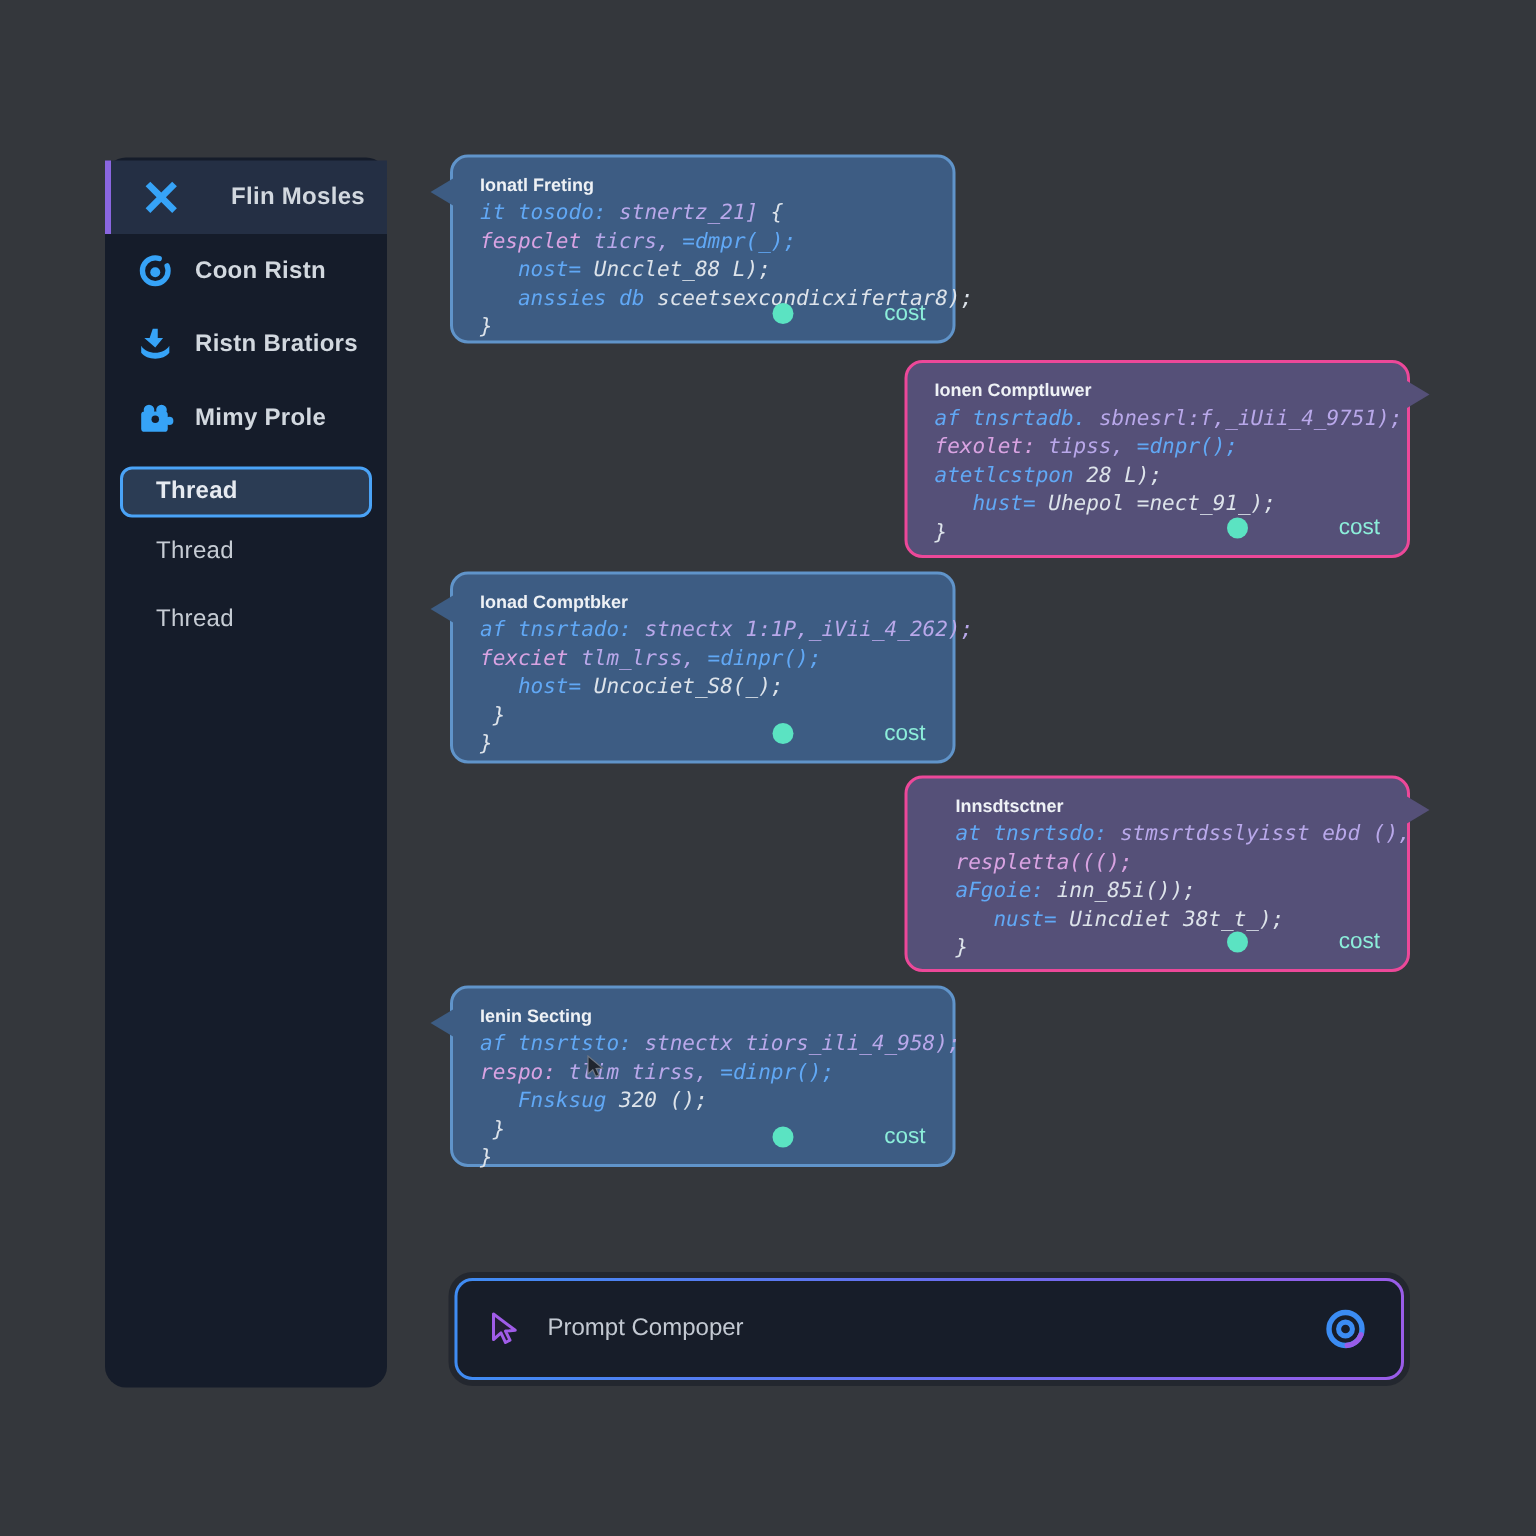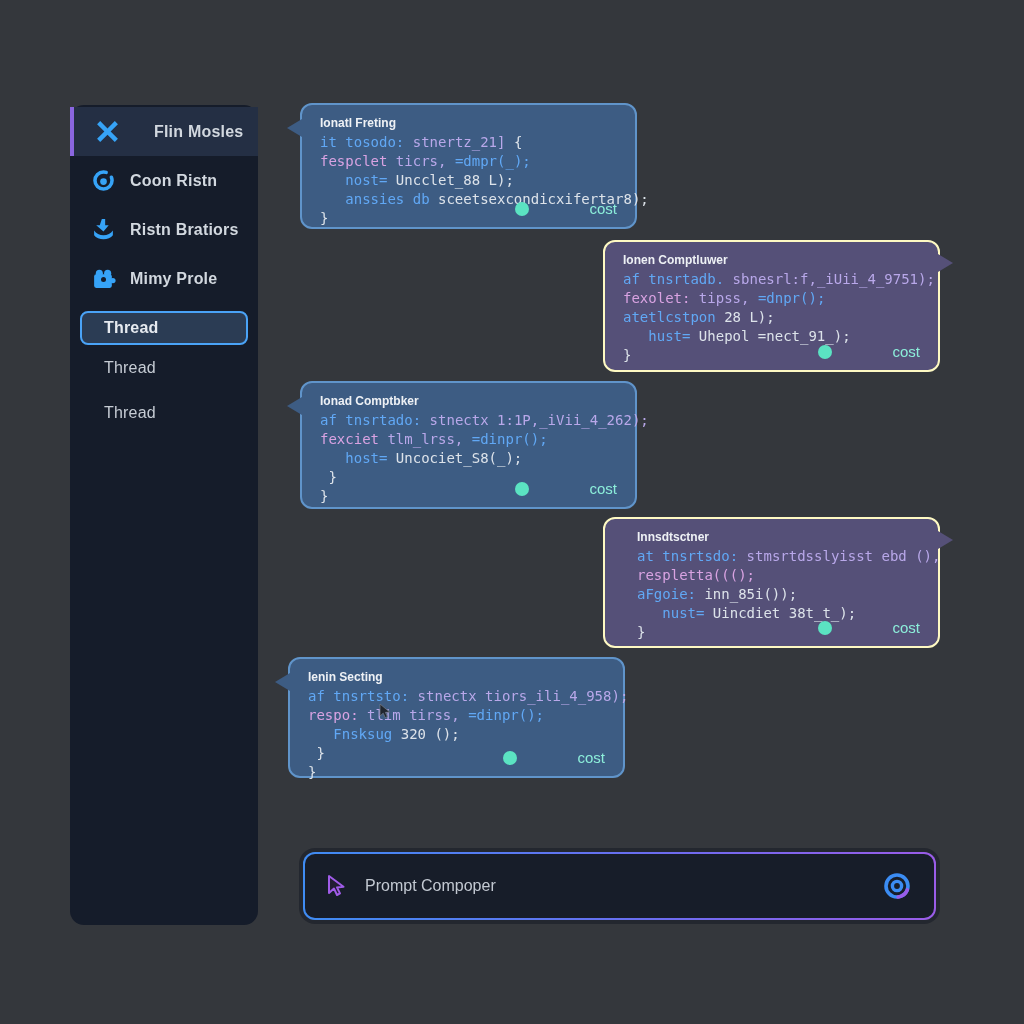--- a/index.html
+++ b/index.html
@@ -15,34 +15,34 @@
   .thread-sel{margin:8px 10px 0 10px;height:30px;border:2px solid #4aa3f7;background:#2b3c54;
     border-radius:8px;display:flex;align-items:center;padding-left:22px;cursor:pointer;}
   .thread-sel .nav-label{color:#e6eaf0;}
   .thread{height:45px;display:flex;align-items:center;padding-left:34px;cursor:pointer;}
   .thread .nav-label{color:#c6ccd4;font-weight:500;}
 
   
   .bubble{position:absolute;width:337px;border-radius:12px;box-sizing:border-box;
     padding:11px 16px 10px 18px;}
   .bubble.blue{background:#3d5c83;border:2px solid #6094ca;}
-  .bubble.purple{background:#555078;border:2px solid #fef9c3;}
+  .bubble.purple{background:#555078;border:2px solid #ec4899;}
   .bubble.left::before{content:"";position:absolute;left:-15px;top:14px;
     border-style:solid;border-width:9px 15px 9px 0;}
   .bubble.blue.left::before{border-color:transparent #3d5c83 transparent transparent;}
   .bubble.right::before{content:"";position:absolute;right:-15px;top:12px;
     border-style:solid;border-width:9px 0 9px 15px;}
   .bubble.purple.right::before{border-color:transparent transparent transparent #555078;}
   .b1{left:300px;top:103px;height:126px;}
   .b2{left:603px;top:240px;height:132px;}
   .b3{left:300px;top:381px;height:128px;}
   .b4{left:603px;top:517px;height:131px;padding-left:32px;}
-  .b5{left:288px;top:657px;height:121px;}
+  .b5{left:300px;top:657px;height:121px;}
   .bubble-title{color:#eef1f5;font-size:12px;font-weight:700;margin-bottom:3px;}
-  .code{font-family:"DejaVu Sans Mono",monospace;font-size:14px;line-height:19px;white-space:pre;}
+  .code{font-family:"DejaVu Sans Mono",monospace;font-size:14px;line-height:19px;white-space:pre;font-style:italic;}
   .tok-kw{color:#61a8f5;}
   .tok-pink{color:#d9a3e2;}
   .tok-lav{color:#b9a8ea;}
   .tok-plain{color:#dde3ea;}
   .cost{position:absolute;right:18px;bottom:10px;display:flex;align-items:center;gap:12px;}
   .cost-dot{width:14px;height:14px;border-radius:50%;background:#5be3c2;}
   .cost-label{color:#8ceeda;font-size:15px;margin-left:48px;}
   .stray-cursor{position:absolute;left:88px;top:44px;width:14px;height:16px;}
 
   

